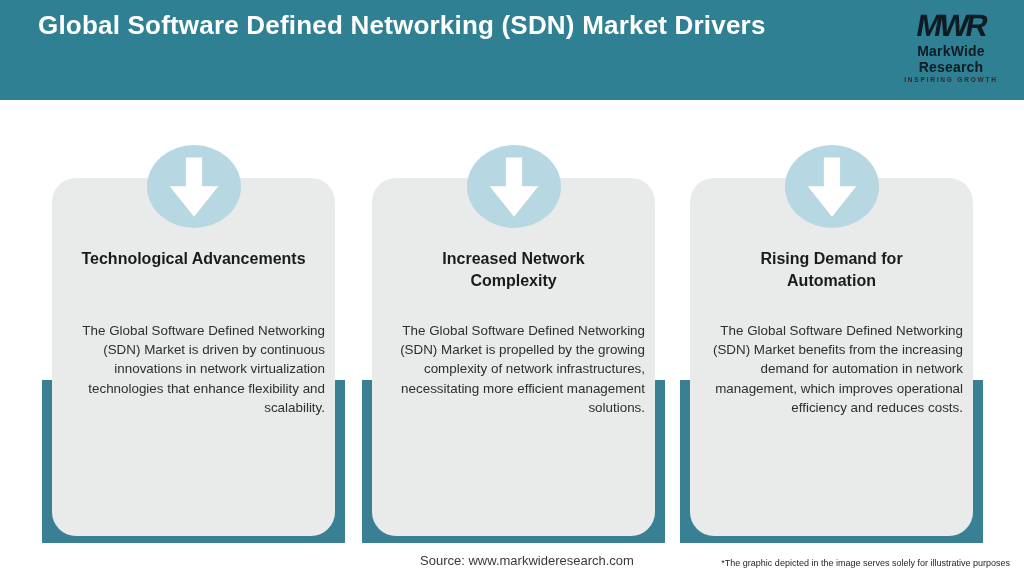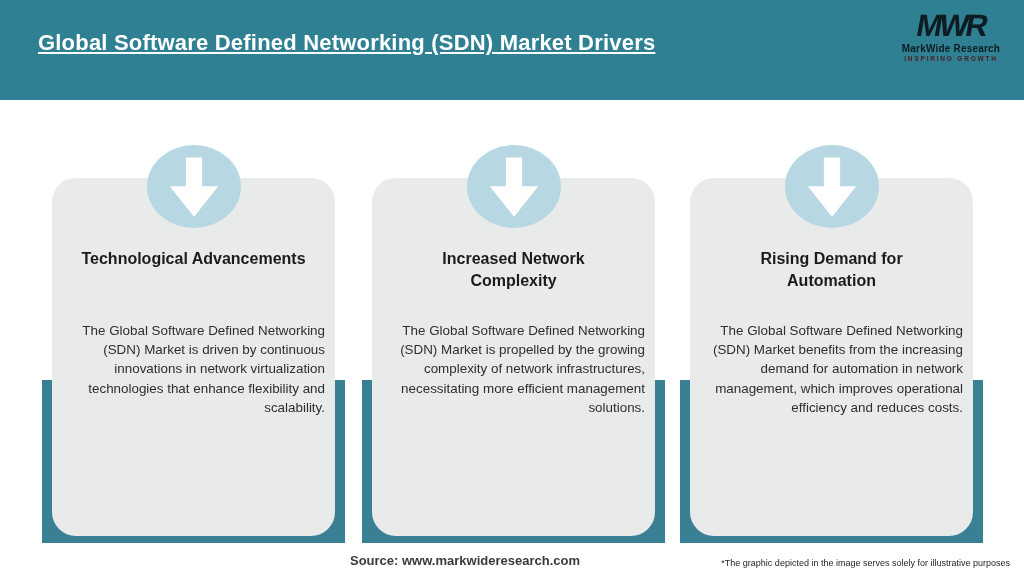--- a/index.html
+++ b/index.html
@@ -24,34 +24,34 @@
     overflow:hidden;
   }
   .page{position:absolute;inset:0;width:1024px;height:576px;background:#FFFFFF;}
 
   
   .header{
     position:absolute;left:0;top:0;width:1024px;height:100px;
     background:var(--teal);
   }
   .page-title{
-    position:absolute;left:38px;top:30px;
+    position:absolute;left:38px;top:10px;
     color:var(--header-text);
-    font-size:22px;font-weight:bold;letter-spacing:.2px;text-decoration:underline;
+    font-size:26px;font-weight:bold;letter-spacing:.2px;
   }
   .logo{
     position:absolute;right:14px;top:9px;width:118px;
     text-align:center;color:var(--logo-dark);
   }
   .monogram{
     font-size:31px;font-weight:bold;letter-spacing:-3px;
     transform:skewX(-10deg);
     line-height:34px;color:var(--logo-dark);
   }
-  .logo-name{font-size:10px;font-weight:bold;letter-spacing:.2px;color:var(--logo-dark);}
+  .logo-name{font-size:14px;font-weight:bold;letter-spacing:.2px;color:var(--logo-dark);}
   .logo-tagline{font-size:6.5px;font-weight:bold;letter-spacing:1.8px;color:var(--tagline-maroon);margin-top:1px;}
 
   
   .card-group{position:absolute;top:0;width:303px;height:576px;}
   .group-0{left:42px;}
   .group-1{left:362px;}
   .group-2{left:680px;}
 
   .backing{
     position:absolute;left:0;top:380px;width:303px;height:163px;
@@ -81,22 +81,23 @@
   }
   .card-body{
     position:absolute;left:12px;top:143px;width:261px;
     font-size:13.4px;line-height:19.2px;
     color:var(--body-text);
     text-align:right;
   }
 
   
   .source-text{
-    position:absolute;left:350px;top:553px;width:320px;
-    font-size:13px;font-weight:bold;color:var(--footer-text);
+    position:absolute;left:367px;top:553px;width:320px;
+    text-align:center;
+    font-size:13px;font-weight:normal;color:var(--footer-text);
   }
   .disclaimer-text{
     position:absolute;right:14px;top:558px;width:330px;
     text-align:right;
     font-size:9px;font-weight:normal;color:#1F1F1F;
   }
 </style>
 </head>
 <body>
 

